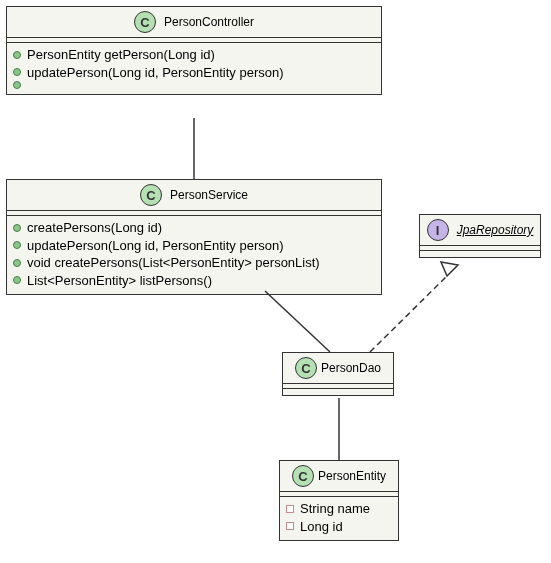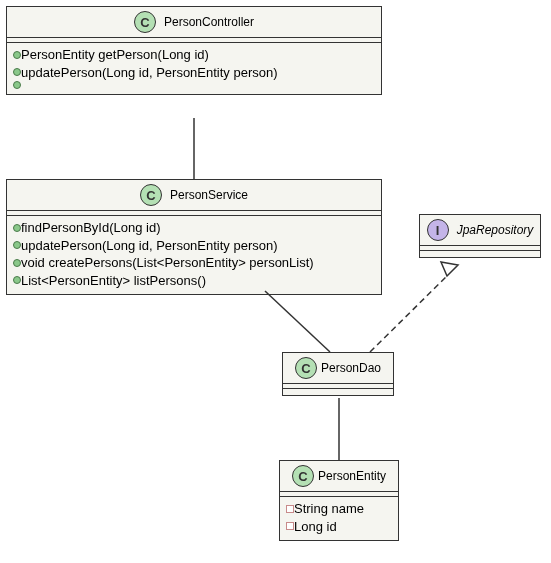--- a/index.html
+++ b/index.html
@@ -45,32 +45,33 @@
   .icon-interface {
     background: #c4b4e8;
     color: #333;
   }
   .class-name {
     font-size: 12px;
     text-align: center;
   }
   .italic {
     font-style: italic;
+    text-decoration: underline;
   }
   .section-divider {
     height: 4px;
     border-bottom: 1.5px solid #333;
   }
   .members {
     padding: 3px 6px 5px 6px;
   }
   .member {
     display: flex;
     align-items: center;
-    gap: 0;
+    gap: 6px;
     line-height: 1.35;
   }
   .vis {
     width: 8px;
     height: 8px;
     flex-shrink: 0;
     box-sizing: border-box;
   }
   .vis-public {
     background: #8ac88a;
@@ -115,21 +116,21 @@
 
 <div class="class-box" style="left:6px; top:179px; width:376px;">
   <div class="class-header">
     <span class="icon-circle icon-class">C</span>
     <span class="class-name">PersonService</span>
   </div>
   <div class="section-divider"></div>
   <div class="members">
     <div class="member">
         <span class="vis vis-public"></span>
-        <span>findPersonById(Long id)</span>
+        <span>createPersons(Long id)</span>
       </div>
     <div class="member">
         <span class="vis vis-public"></span>
         <span>updatePerson(Long id, PersonEntity person)</span>
       </div>
     <div class="member">
         <span class="vis vis-public"></span>
         <span>void createPersons(List&lt;PersonEntity&gt; personList)</span>
       </div>
     <div class="member">

